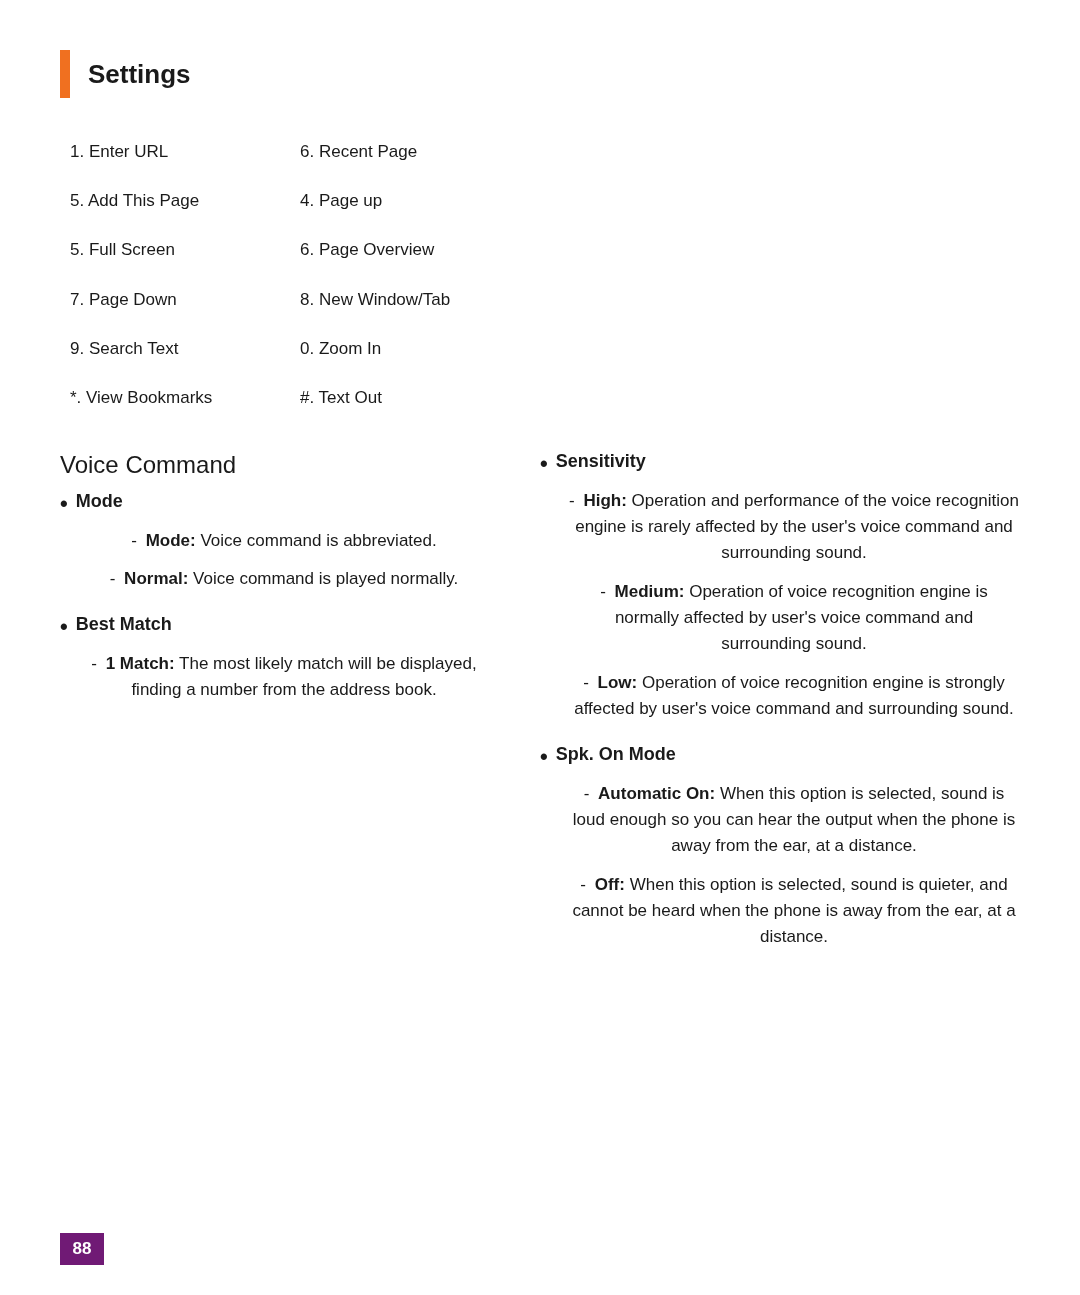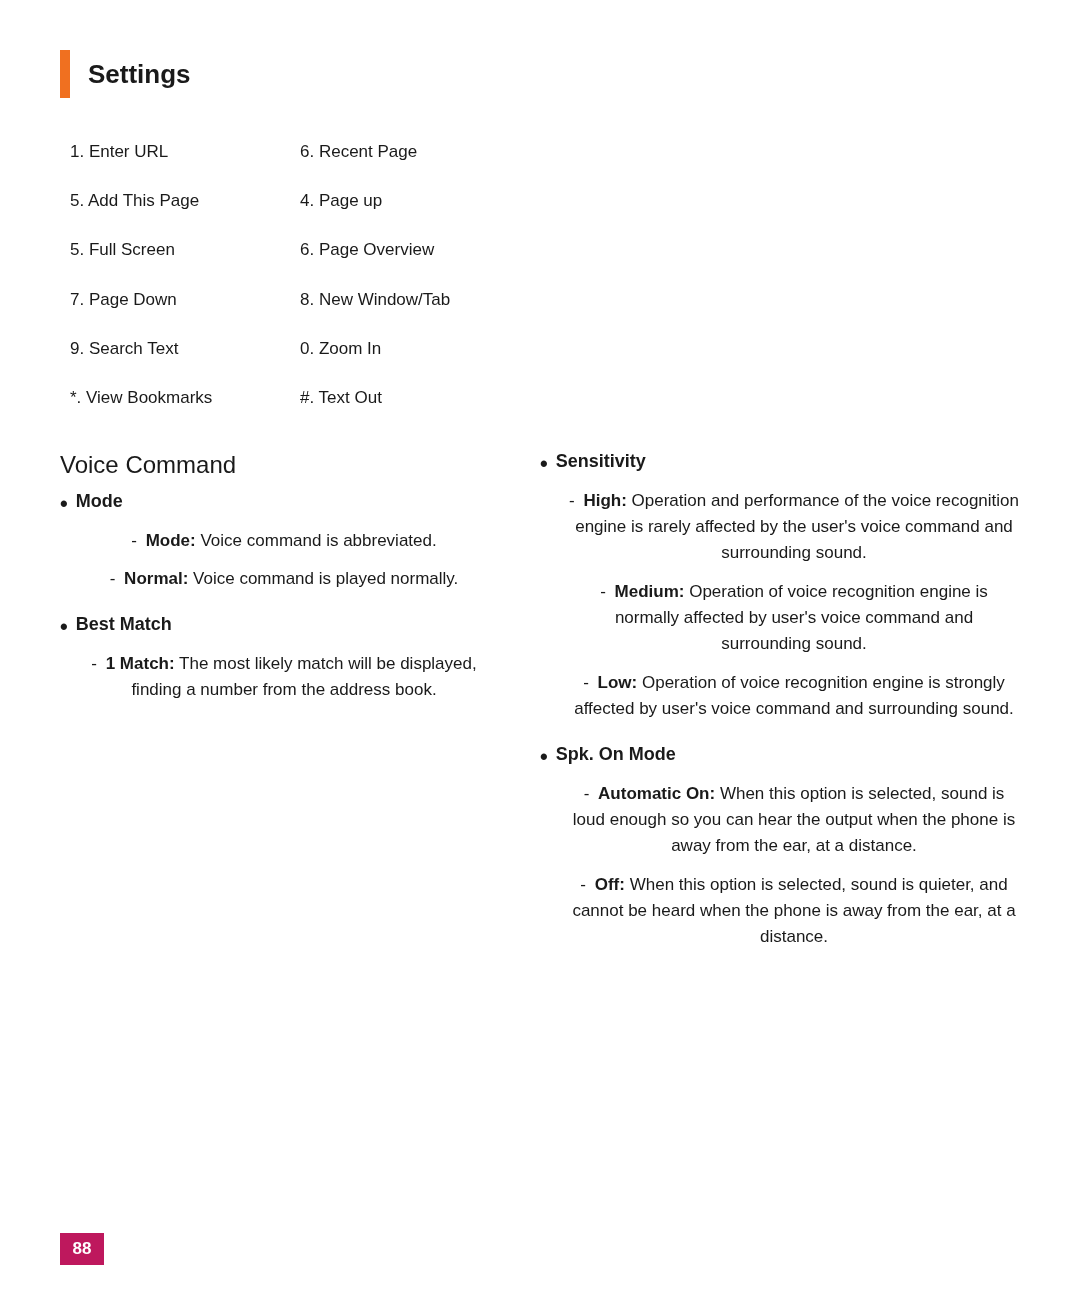--- a/index.html
+++ b/index.html
@@ -120,21 +120,21 @@
 
     .dash-prefix {
       margin-right: 4px;
     }
 
     
     .page-number-box {
       position: absolute;
       bottom: 30px;
       left: 60px;
-      background-color: #be185d;
+      background-color: #701a75;
       color: #ffffff;
       font-size: 17px;
       font-weight: 700;
       padding: 6px 12px;
       min-width: 44px;
       text-align: center;
     }
   </style>
 </head>
 <body>

